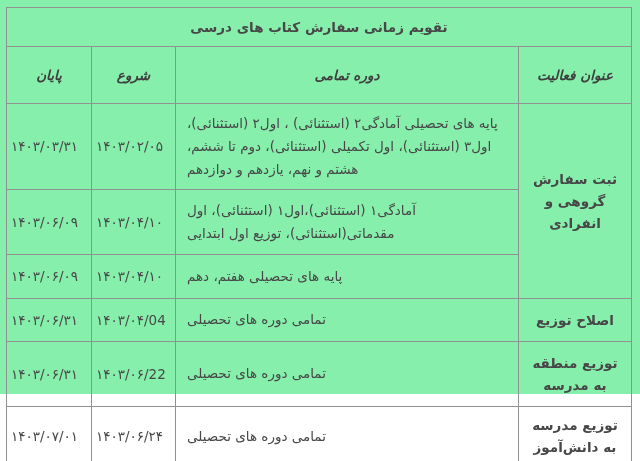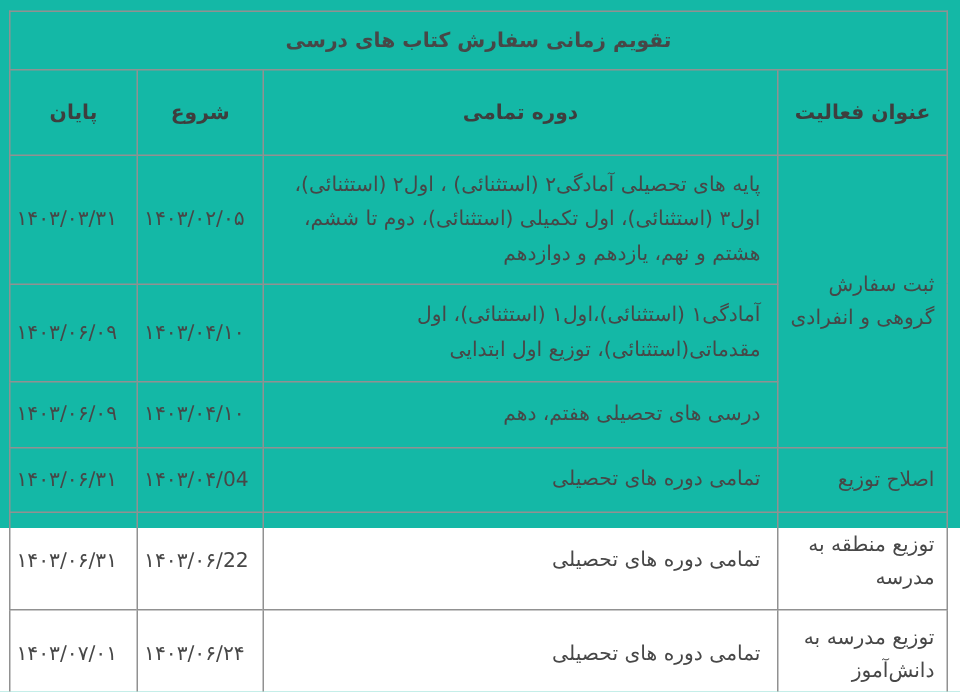--- a/index.html
+++ b/index.html
@@ -6,22 +6,22 @@
     margin: 0;
     padding: 0;
     background: #ffffff;
     width: 640px;
     height: 461px;
     overflow: hidden;
     font-family: "DejaVu Sans", sans-serif;
   }
   .page {
     width: 640px;
-    height: 352px;
-    background: #14b8a6;
+    height: 394px;
+    background: #86efac;
     box-sizing: border-box;
     padding: 7px 8px;
   }
   table.schedule {
     border-collapse: collapse;
     table-layout: fixed;
     width: 625px;
     direction: rtl;
   }
   table.schedule th,
@@ -40,29 +40,31 @@
     color: #3e3e3e;
     padding: 4px 8px;
   }
   tr.header-row th {
     height: 45px;
     text-align: center;
     font-weight: bold;
     font-size: 13.5px;
     color: #3e3e3e;
     padding: 20px 6px;
+    font-style: italic;
   }
   td.cell-activity {
-    font-weight: normal;
+    text-align: center;
+    font-weight: bold;
     color: #3e3e3e;
     padding: 6px 8px;
     line-height: 1.65;
   }
   td.cell-period {
-    text-align: right;
+    text-align: left;
     padding: 8px 11px;
     line-height: 1.7;
   }
   td.cell-date {
     text-align: left;
     padding: 4px 4px;
     font-size: 13px;
     white-space: nowrap;
   }
 </style>
@@ -94,21 +96,21 @@
           <td class="cell-period">پایه های تحصیلی آمادگی۲ (استثنائی) ، اول۲ (استثنائی)، اول۳ (استثنائی)، اول تکمیلی (استثنائی)، دوم تا ششم، هشتم و نهم، یازدهم و دوازدهم</td>
           <td class="cell-date">۱۴۰۳/۰۲/۰۵</td>
           <td class="cell-date">۱۴۰۳/۰۳/۳۱</td>
         </tr>
         <tr style="height: 65px;">
           <td class="cell-period">آمادگی۱ (استثنائی)،اول۱ (استثنائی)، اول مقدماتی(استثنائی)، توزیع اول ابتدایی</td>
           <td class="cell-date">۱۴۰۳/۰۴/۱۰</td>
           <td class="cell-date">۱۴۰۳/۰۶/۰۹</td>
         </tr>
         <tr style="height: 44px;">
-          <td class="cell-period">درسی های تحصیلی هفتم، دهم</td>
+          <td class="cell-period">پایه های تحصیلی هفتم، دهم</td>
           <td class="cell-date">۱۴۰۳/۰۴/۱۰</td>
           <td class="cell-date">۱۴۰۳/۰۶/۰۹</td>
         </tr>
         <tr style="height: 43px;">
           <td class="cell-activity" rowspan="1">اصلاح توزیع</td>
           <td class="cell-period">تمامی دوره های تحصیلی</td>
           <td class="cell-date">۱۴۰۳/۰۴/04</td>
           <td class="cell-date">۱۴۰۳/۰۶/۳۱</td>
         </tr>
         <tr style="height: 65px;">

